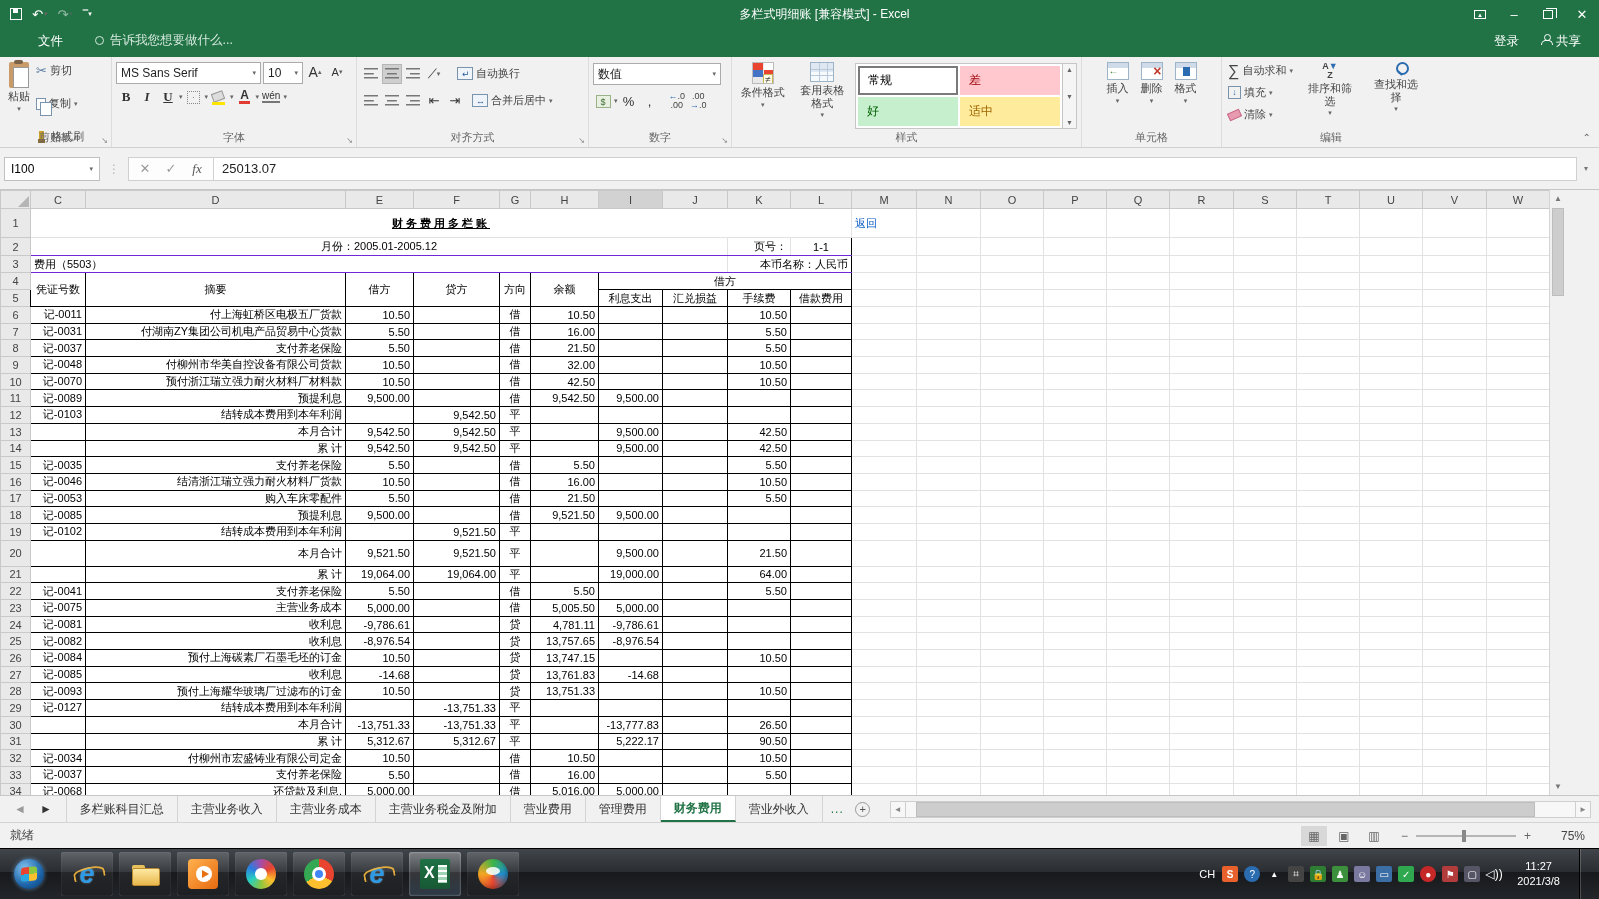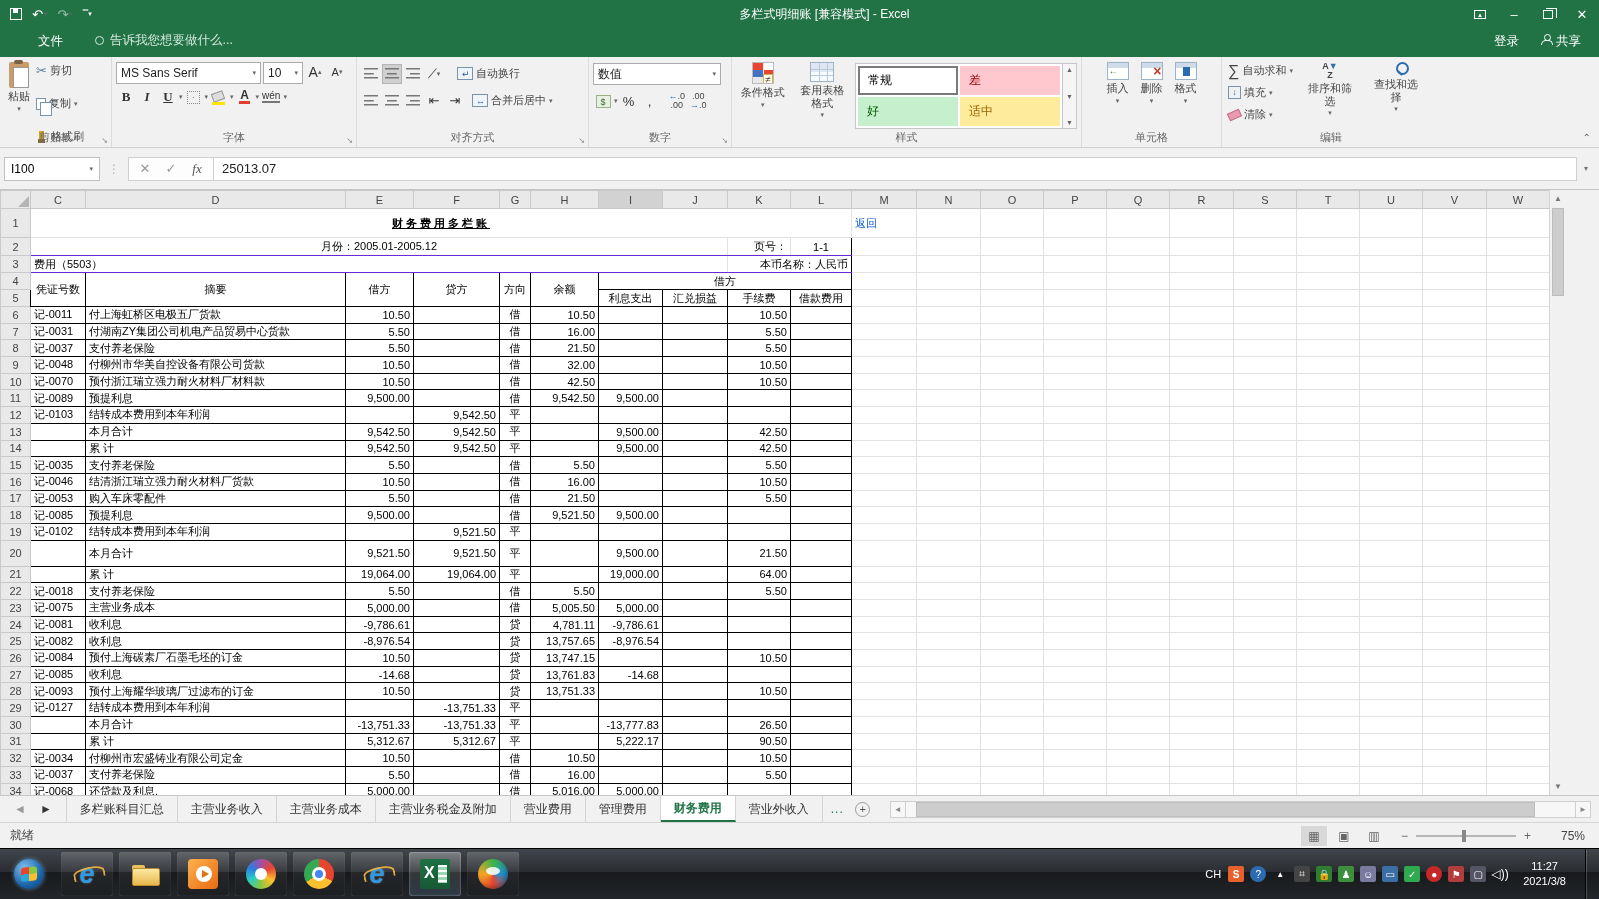--- a/index.html
+++ b/index.html
@@ -136,21 +136,21 @@
   table.sheet th, table.sheet td { overflow:hidden; white-space:nowrap; font-size:11px; vertical-align:middle; padding:0 3px; }
   th.colhdr, th.rowhdr, th.corner { background:#e9e9e9; color:#444; font-weight:normal; font-size:11.5px; border:1px solid #c9c9c9; text-align:center; padding:0; }
   th.colhdr.sel { background:#d2d2d2; }
   th.corner { position:relative; }
   th.corner:after { content:""; position:absolute; right:1px; bottom:1px; border-style:solid; border-width:0 0 11px 11px; border-color:transparent transparent #b5b5b5 transparent; }
   td.g { border:1px solid #e2e2e2; }
   td.bk { border:1px solid #000; }
   td.bb { border-bottom:1px solid #6d28d9;margin-left:28px; }
   td.num { text-align:right; }
   td.ctr { text-align:center; }
-  td.txt { text-align:left; }
+  td.txt { text-align:right; }
   td.title-cell { font-size:21px; font-weight:bold; text-align:center; text-decoration:underline; letter-spacing:3px; border:1px solid #e2e2e2; }
   td.back-cell { color:#0a5bc4; font-size:12px; border:1px solid #e2e2e2; padding-left:8px; }
   td.month-cell { text-align:center; font-size:12px; }
   td.page-label { text-align:right; font-size:12px; }
   td.page-val { text-align:center; font-size:12px; }
   td.acct { text-align:left; font-size:12px; }
   td.curr { text-align:right; font-size:12px; }
   td.hdr { text-align:center; font-size:12px; }
 
   .vscroll { position:absolute; top:190px; left:1549px; width:17px; height:605px; background:#f1f1f1; border-left:1px solid #d4d4d4; }
@@ -214,21 +214,21 @@
   .ic-excel { background:linear-gradient(#1f7145,#175934); border-radius:2px; }
   .ic-excel:before { content:"X"; position:absolute; left:4px; top:5px; color:#fff; font-weight:bold; font-size:16px; }
   .ic-excel:after { content:""; position:absolute; right:3px; top:6px; width:9px; height:18px; background:
      linear-gradient(#fff,#fff) 0 0/100% 2px no-repeat,
      linear-gradient(#fff,#fff) 0 5px/100% 2px no-repeat,
      linear-gradient(#fff,#fff) 0 10px/100% 2px no-repeat,
      linear-gradient(#fff,#fff) 0 15px/100% 2px no-repeat,#9fd4b5; }
   .ic-sphere { border-radius:50%; background:conic-gradient(#3db54a,#1f8fd0,#e8442f,#f5a623,#3db54a); box-shadow:inset -2px -2px 4px rgba(0,0,0,.3); }
   .ic-sphere:before { content:""; position:absolute; left:8px; top:8px; width:14px; height:8px; background:rgba(255,255,255,.85); border-radius:50%; }
 
-  .tray { margin-left:auto; display:flex; align-items:center; gap:7px; color:#fff; }
+  .tray { margin-left:auto; display:flex; align-items:center; gap:7px; color:#fff; padding-right:6px; }
   .tray .txt { font-size:11px; }
   .trayicon { width:16px; height:16px; border-radius:2px; display:flex; align-items:center; justify-content:center; font-size:10px; color:#fff; }
   .clock { text-align:center; font-size:11px; line-height:1.35; padding:0 8px; }
   .showdesk { width:14px; height:51px; border-left:1px solid #000; box-shadow:inset 1px 0 0 rgba(255,255,255,.2); margin-left:4px; }
 </style>
 </head>
 <body>
 
 <div class="screen">
 
@@ -1026,21 +1026,21 @@
             <td class="g"></td>
             <td class="g"></td>
             <td class="g"></td>
             <td class="g"></td>
             <td class="g"></td>
             <td class="g"></td>
             <td class="g"></td>
           </tr>
           <tr style="height:16.7px">
             <th class="rowhdr">22</th>
-            <td class="bk txt">记-0018</td>
+            <td class="bk txt">记-0041</td>
             <td class="bk txt">支付养老保险</td>
             <td class="bk num">5.50</td>
             <td class="bk num"></td>
             <td class="bk ctr">借</td>
             <td class="bk num">5.50</td>
             <td class="bk num"></td>
             <td class="bk num"></td>
             <td class="bk num">5.50</td>
             <td class="bk num"></td>
             <td class="g"></td>

